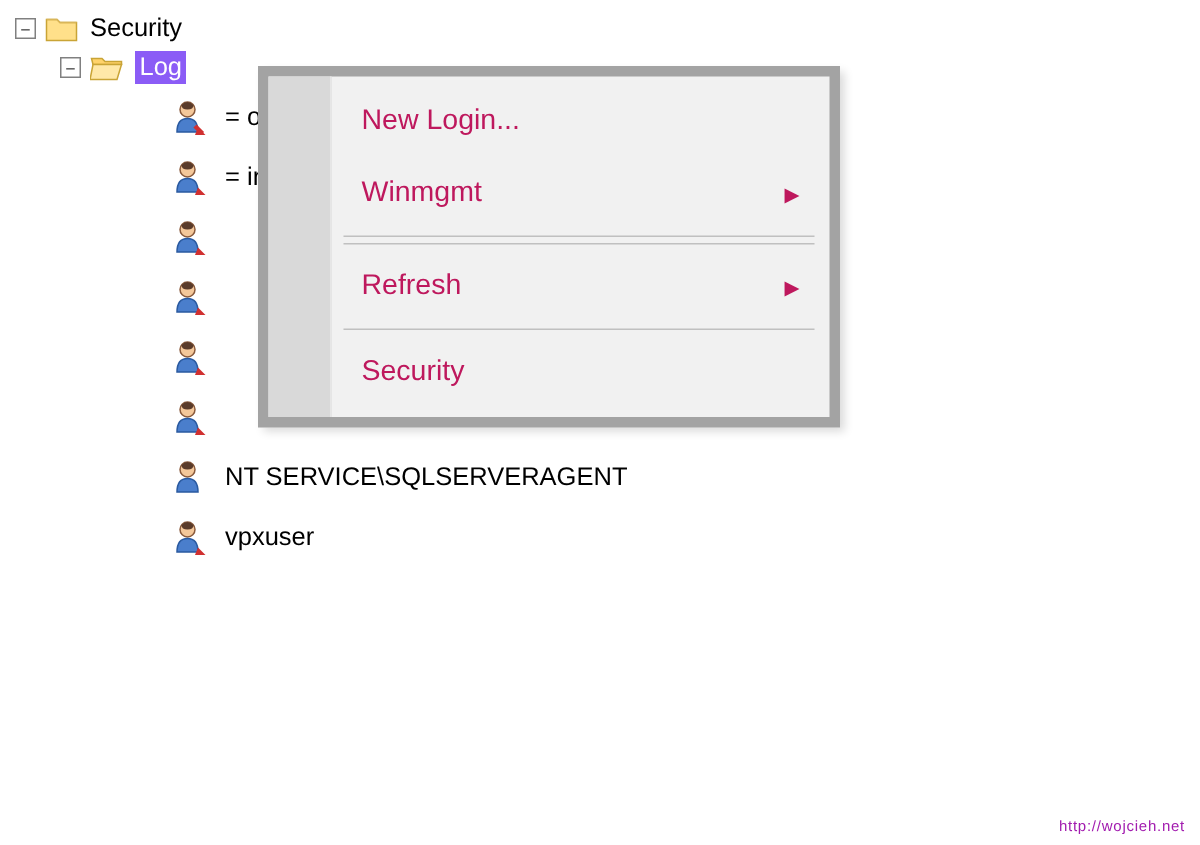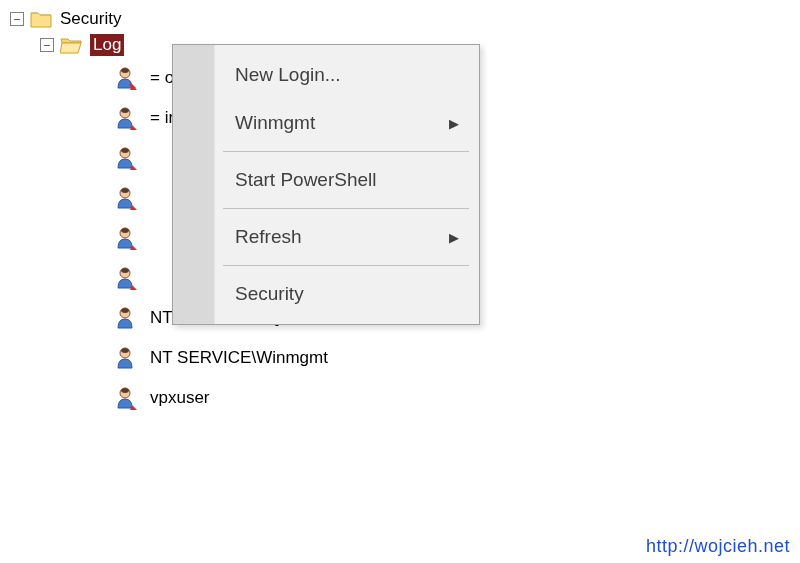--- a/index.html
+++ b/index.html
@@ -26,52 +26,52 @@
       background:#fff;
       cursor:pointer;
       font-family: monospace;
     }
     .folder-icon {
       width:24px; margin-right:6px;
       display:flex; align-items:center;
     }
     .label { white-space:nowrap; }
     .selected {
-      background:#7f1d1d;
+      background:#8b5cf6;
       color:#fff;
       padding:1px 3px;
     }
     .login-icon { width:24px; margin-right:10px; display:flex; align-items:center; }
     .login-row { display:flex; align-items:center; height:40px; padding-left:110px;}
 
     
     .ctx {
       position:absolute;
       left:172px; top:44px;
-      width:308px;
+      width:388px;
       background:#f1f1f1;
-      border:1px solid #a3a3a3;
+      border:7px solid #a3a3a3;
       box-shadow:3px 3px 6px rgba(0,0,0,.15);
       font-size:19px;
-      color:#404040;
+      color:#be185d;
     }
     .ctx-strip { position:absolute; left:0; top:0; bottom:0; width:42px; background:#d9d9d9; border-right:1px solid #e6e6e6; }
     .ctx-items { position:relative; padding:6px 0; }
     .ctx-item {
       display:flex; align-items:center;
       height:48px;
       padding-left:62px; padding-right:20px;
       cursor:default;
     }
     .ctx-sep { height:1px; margin:4px 10px 4px 50px; background:#c0c0c0; }
     .ctx-arrow { margin-left:auto; font-size:13px; }
 
     .watermark {
       position:absolute; right:10px; bottom:6px;
-      color:#1d4ed8; font-size:18px;
+      color:#a21caf; font-size:10px;
       letter-spacing:.5px;
     }
   </style>
 </head>
 <body>
 
 <div class="tree">
 
   <div class="row lvl0">
     <span class="toggle">−</span>
@@ -172,52 +172,39 @@
         </svg>
       </span>
     <span class="label">NT SERVICE\SQLSERVERAGENT</span>
   </div>
   <div class="login-row">
     <span class="login-icon">
         <svg width="22" height="24" viewBox="0 0 22 24">
           <circle cx="9" cy="7" r="5" fill="#f4c89a" stroke="#8a5a3b"></circle>
           <path d="M5 4 q4 -4 8 0 q0 3 -4 3 q-4 0 -4 -3" fill="#5a3b2a"></path>
           <path d="M2 22 q0 -9 7 -9 q7 0 7 9 z" fill="#4a7ecc" stroke="#2a5aa0"></path>
-        </svg>
-      </span>
-    <span class="label">NT SERVICE\Winmgmt</span>
-  </div>
-  <div class="login-row">
-    <span class="login-icon">
-        <svg width="22" height="24" viewBox="0 0 22 24">
-          <circle cx="9" cy="7" r="5" fill="#f4c89a" stroke="#8a5a3b"></circle>
-          <path d="M5 4 q4 -4 8 0 q0 3 -4 3 q-4 0 -4 -3" fill="#5a3b2a"></path>
-          <path d="M2 22 q0 -9 7 -9 q7 0 7 9 z" fill="#4a7ecc" stroke="#2a5aa0"></path>
           <polygon points="16,19 21,24 14,24" fill="#d03030"></polygon>
         </svg>
       </span>
     <span class="label">vpxuser</span>
   </div>
 
 </div>
 
 <div class="ctx">
   <div class="ctx-strip"></div>
   <div class="ctx-items">
     <div class="ctx-item">
       <span>New Login...</span>
     </div>
     <div class="ctx-item">
       <span>Winmgmt</span>
       <span class="ctx-arrow">▶</span>
     </div>
     <div class="ctx-sep"></div>
-    <div class="ctx-item">
-      <span>Start PowerShell</span>
-    </div>
     <div class="ctx-sep"></div>
     <div class="ctx-item">
       <span>Refresh</span>
       <span class="ctx-arrow">▶</span>
     </div>
     <div class="ctx-sep"></div>
     <div class="ctx-item">
       <span>Security</span>
     </div>
   </div>

